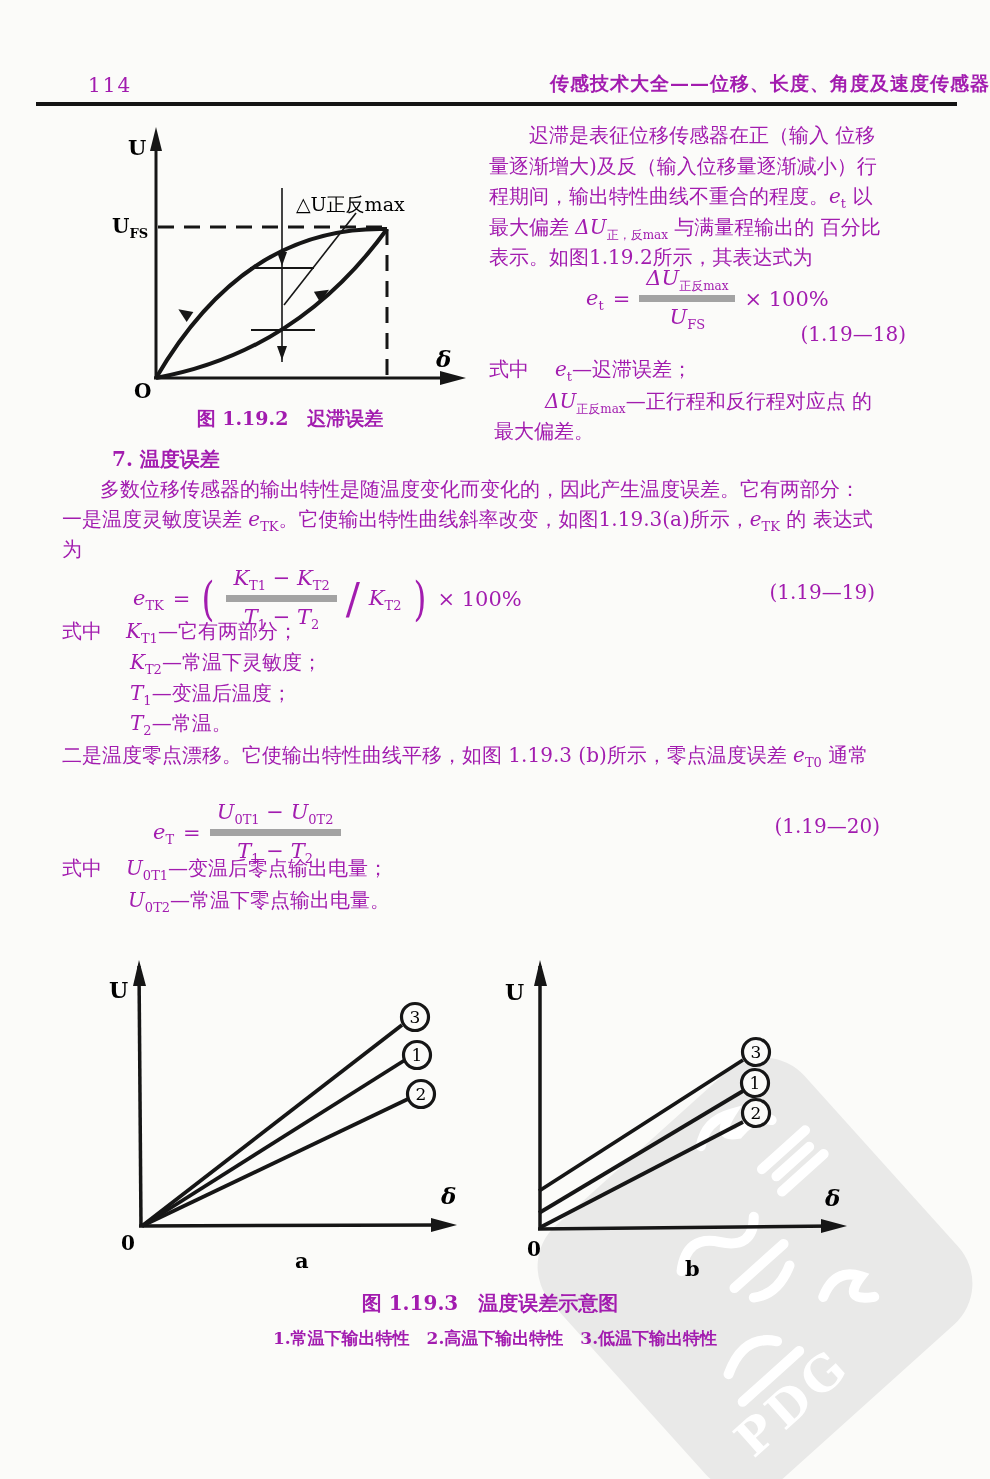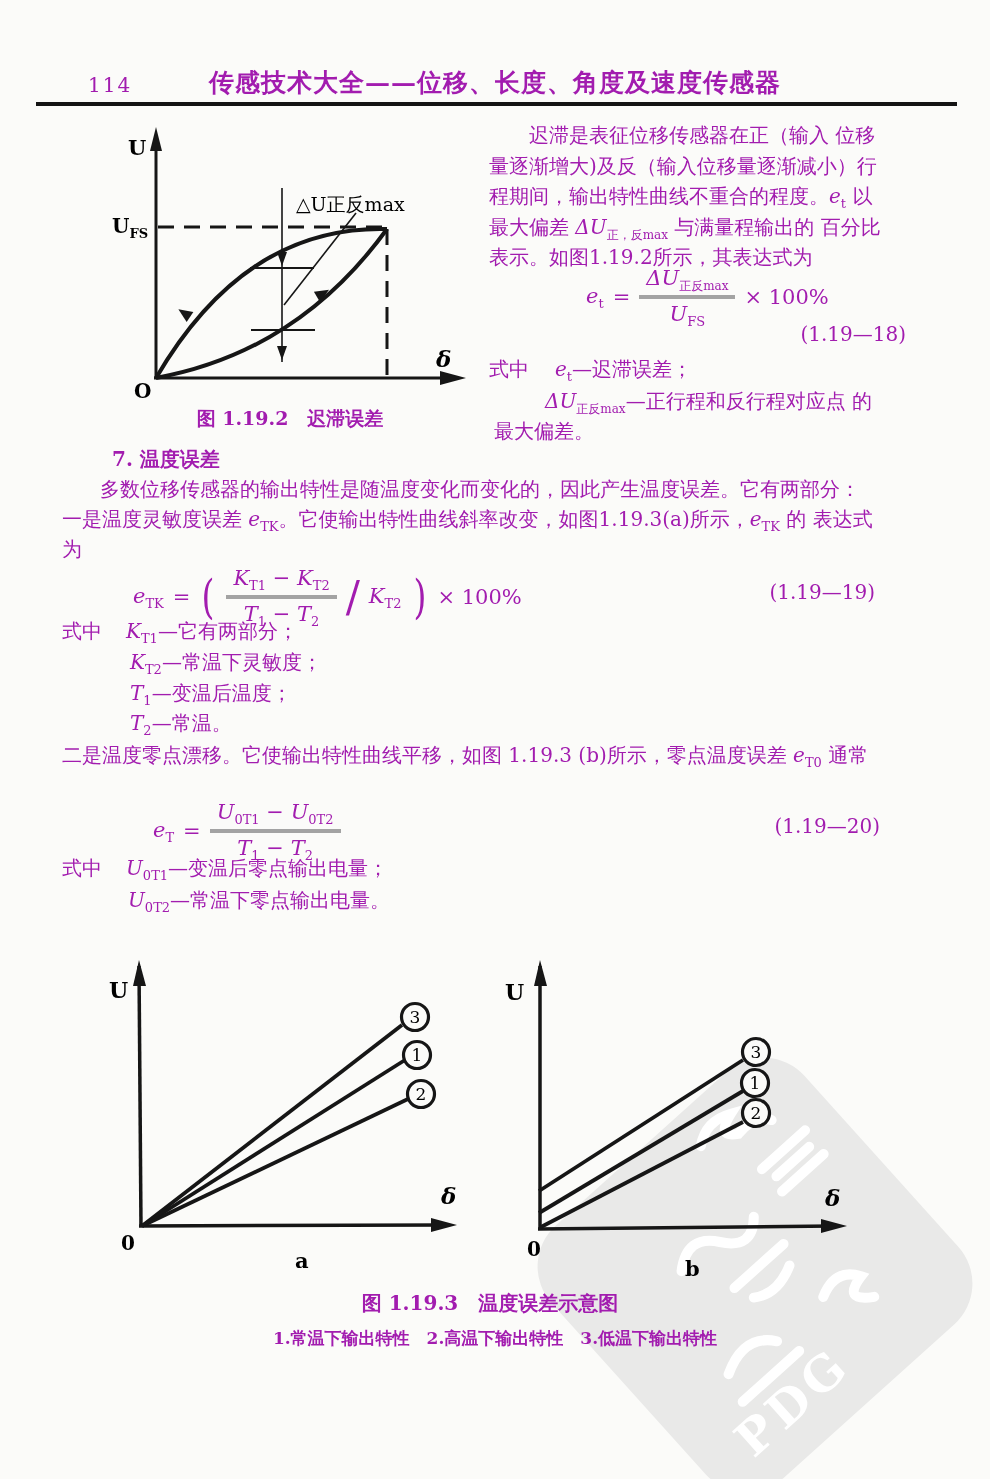--- a/index.html
+++ b/index.html
@@ -6,21 +6,21 @@
   .page{position:relative;width:990px;height:1479px;margin:0 auto;background:#fbfbf9;
         font-family:"DejaVu Serif","Liberation Serif",serif;color:#a21caf;overflow:hidden;}
   .abs{position:absolute;z-index:2;}
   .t{font-size:20px;line-height:30px;white-space:nowrap;}
   .b{font-weight:bold;}
   i{font-style:italic;}
   sub{font-size:13px;line-height:1;}
   sub.cjk{font-size:12px;}
   .fx{display:flex;align-items:center;gap:9px;font-size:21px;white-space:nowrap;}
   .frac{display:inline-flex;flex-direction:column;align-items:center;line-height:1.2;}
-  .frac .fnum{padding:0 7px 3px;border-bottom:4px solid #a3a3a3;}
+  .frac .fnum{padding:0 7px 3px;border-bottom:7px solid #a3a3a3;}
   .frac .fden{padding-top:3px;}
   .bigp{font-size:46px;font-weight:300;line-height:1;transform:scaleX(.72);}
   .bigs{font-size:42px;font-weight:300;line-height:1;}
   .eqno{font-size:20px;text-align:right;white-space:nowrap;}
   .rule{background:#141414;}
   .stamp{position:absolute;left:585px;top:1105px;width:340px;height:340px;z-index:0;
          background:#e9e9e8;border-radius:55px;transform:rotate(-42deg);}
   .stamp svg{width:100%;height:100%;}
   svg text{font-family:"DejaVu Serif","Liberation Serif",serif;}
 </style>
@@ -37,21 +37,21 @@
         <path d="M118,118 q28,-24 48,4 t42,4"></path>
         <path d="M146,166 h66 m-58,20 q20,14 48,0"></path>
         <path d="M84,226 q38,-20 58,8 m-66,22 h76"></path>
         <path d="M206,232 q28,-14 42,10 q-32,6 -4,24"></path>
       </g>
       <text x="46" y="306" font-size="48" font-weight="bold" fill="#ffffff" letter-spacing="5">PDG</text>
     </svg>
   </div>
 
   <div class="abs t" style="left:88px;top:70px;letter-spacing:2px">114</div>
-  <div class="abs t b" style="left:0;top:68px;width:990px;text-align:center;font-size:25px;letter-spacing:1px">传感技术大全——位移、长度、角度及速度传感器</div>
+  <div class="abs t b" style="left:0;top:68px;width:990px;text-align:right;font-size:19px;letter-spacing:1px">传感技术大全——位移、长度、角度及速度传感器</div>
   <div class="abs rule" style="left:36px;top:102px;width:921px;height:4px"></div>
 
   <svg class="abs" style="left:88px;top:115px" width="385" height="295" viewBox="0 0 385 295">
 
     <line x1="68" y1="264" x2="68" y2="22" stroke="#161616" stroke-width="3"></line>
     <polygon points="68,12 62,36 74,36" fill="#161616"></polygon>
     <line x1="66" y1="263" x2="364" y2="263" stroke="#161616" stroke-width="3"></line>
     <polygon points="378,263 352,256 352,270" fill="#161616"></polygon>
 
     <line x1="70" y1="112" x2="299" y2="112" stroke="#161616" stroke-width="3" stroke-dasharray="16 10"></line>

